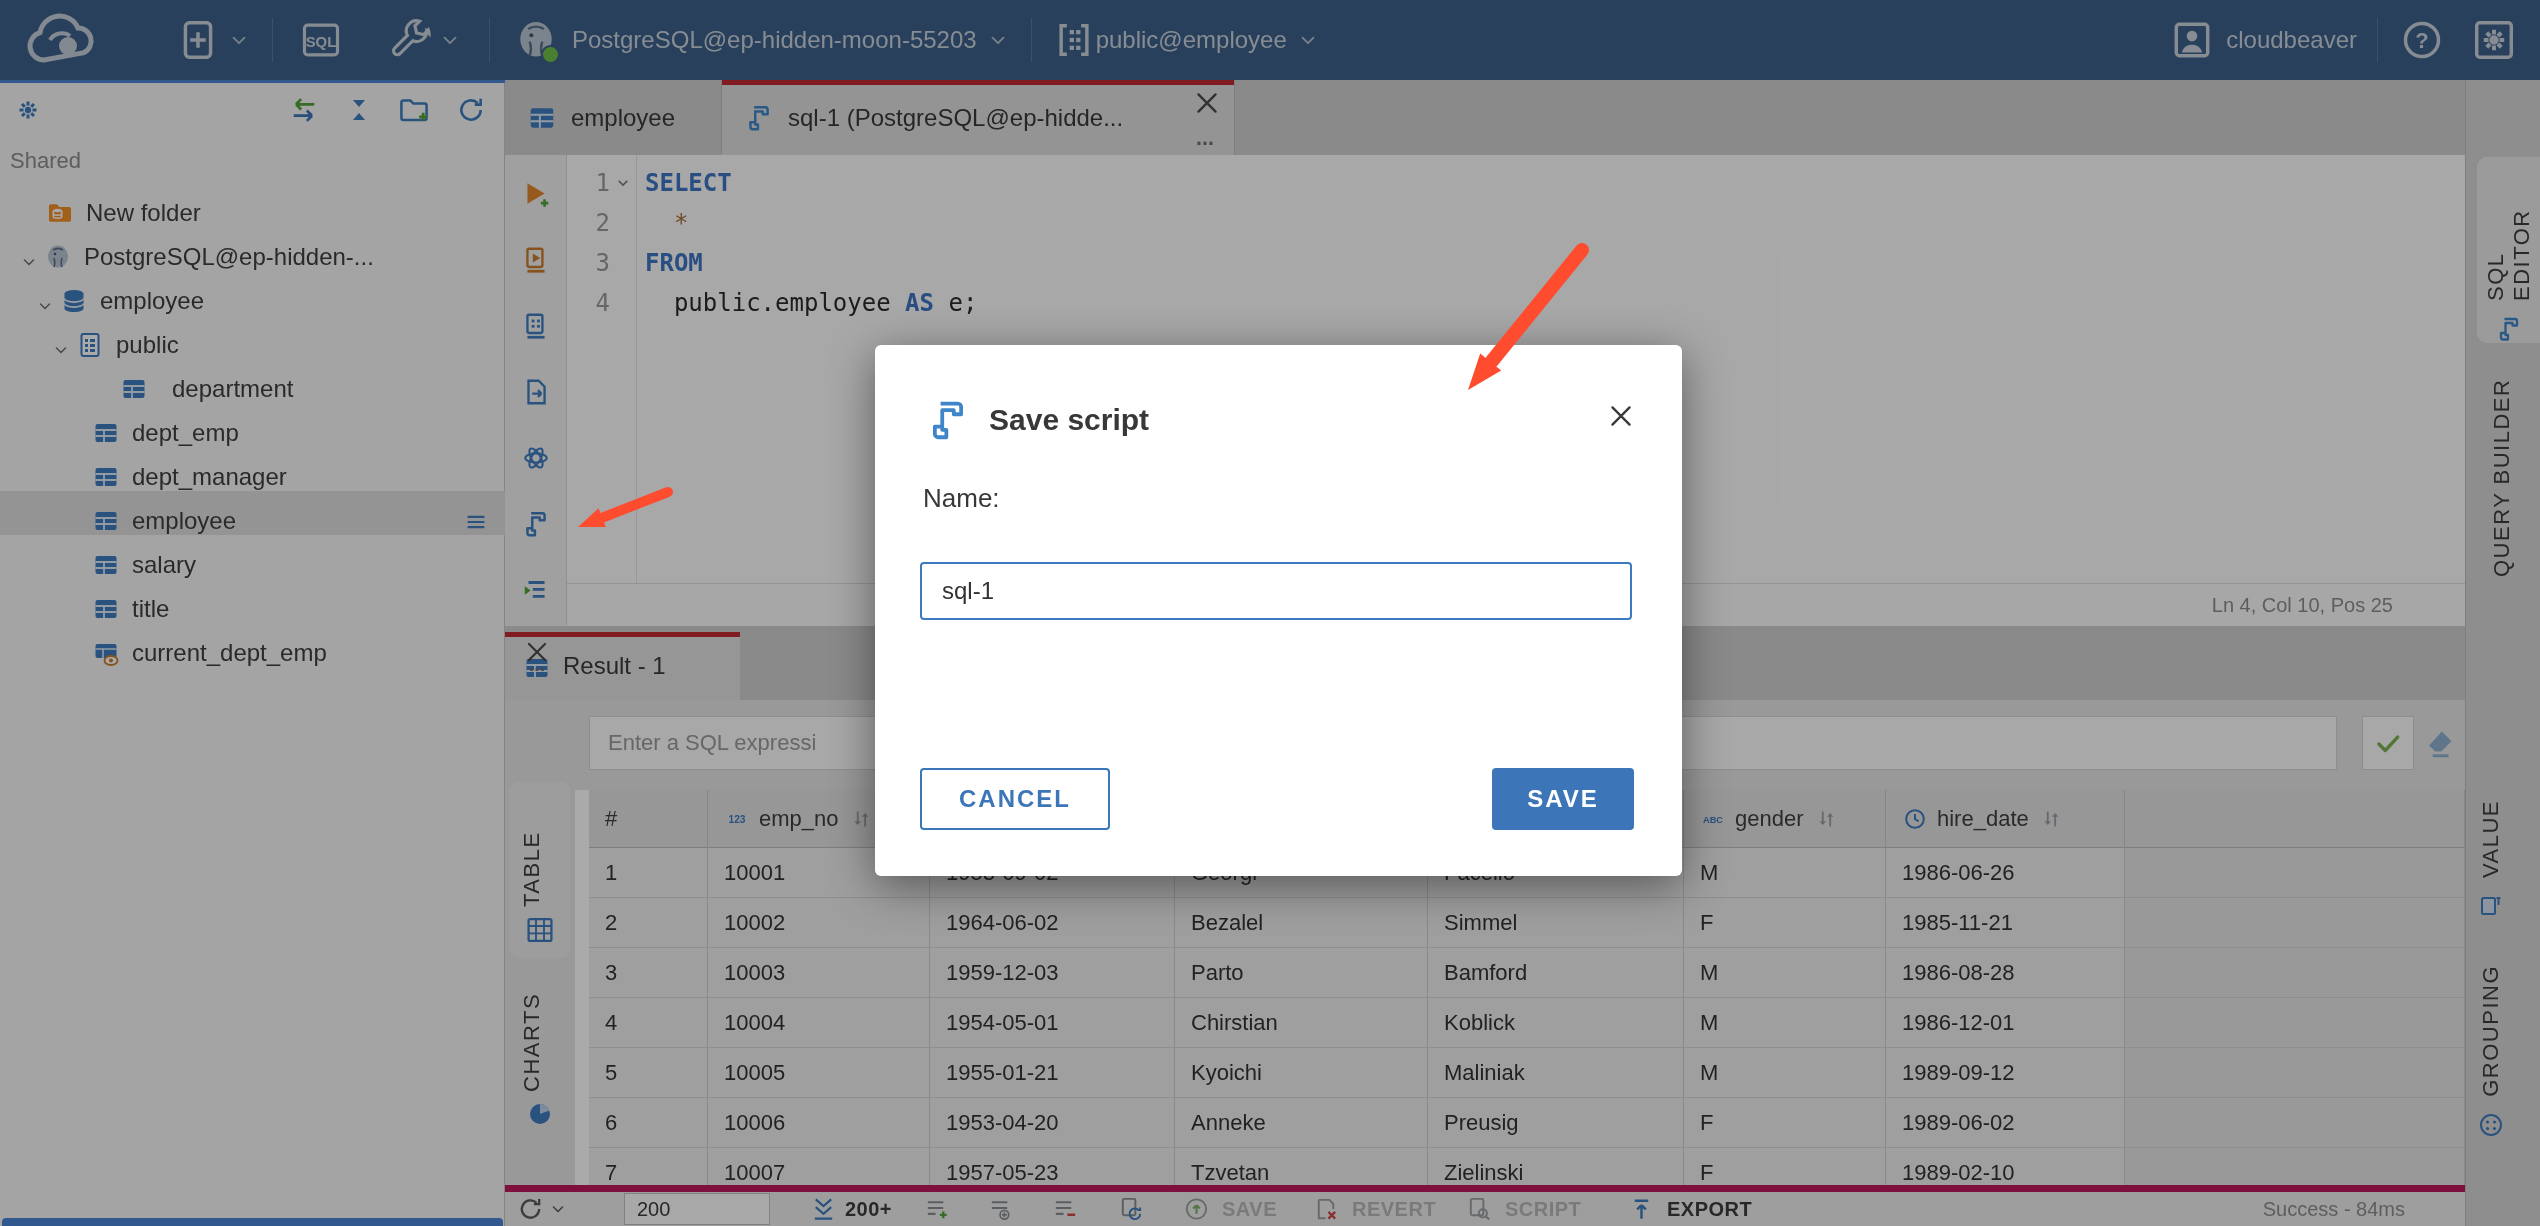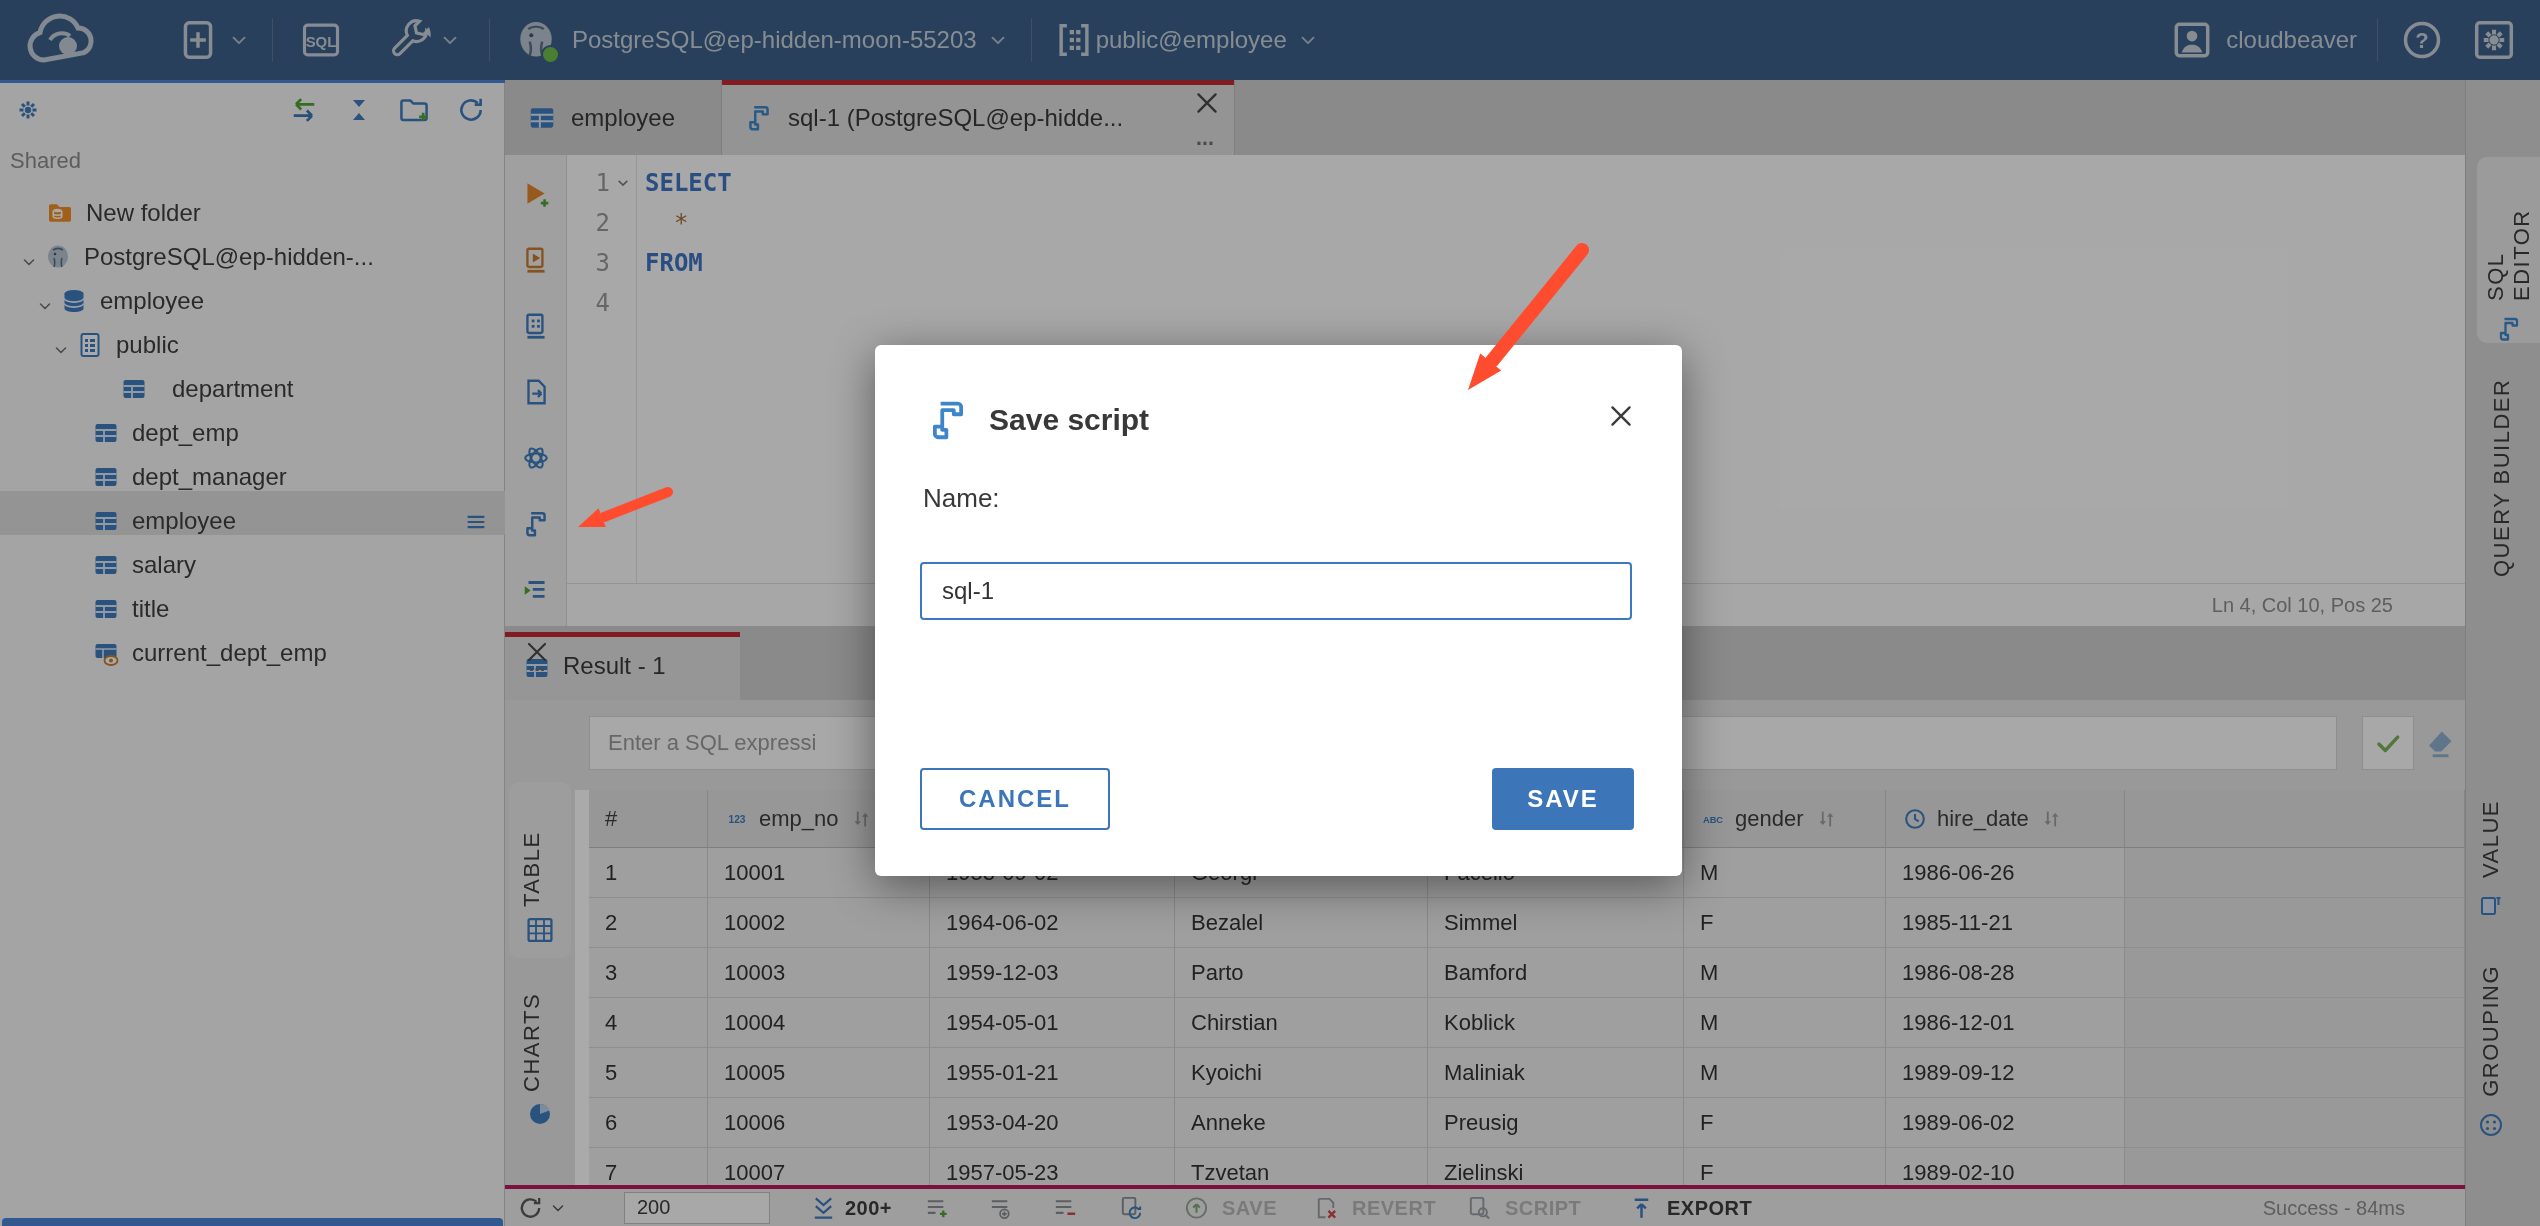--- a/index.html
+++ b/index.html
@@ -92,21 +92,21 @@
                 color:#3f3f3f;}
   .ghead .ic{width:26px;height:26px;}
   .sort-ic{width:22px;height:22px;}
   .grow{display:flex;height:50px;background:#efefef;}
   .grow .gcell{display:flex;align-items:center;border-right:1px solid #cfcfcf;
                border-bottom:1px solid #d6d6d6;box-sizing:border-box;padding-left:16px;overflow:hidden;}
   .gfill{flex:1;background:#e6e6e6;border:none;}
 
   
   .footer{position:absolute;left:505px;top:1185px;width:1960px;height:41px;background:#ededed;
-          border-top:4px solid #be185d;box-sizing:border-box;}
+          border-top:7px solid #be185d;box-sizing:border-box;}
   .footer .it{position:absolute;top:50%;transform:translateY(-50%);}
   .f-ic{width:27px;height:27px;}
   .f-lbl{font-size:20px;font-weight:bold;letter-spacing:.5px;color:#b8b8b8;}
   .f-lbl.on{color:#3c3c3c;}
   .limit-input{width:146px;height:32px;background:#fcfcfc;border:1px solid #c2c2c2;font-size:20px;
                color:#3c3c3c;padding:0 12px;box-sizing:border-box;font-family:"Liberation Sans",sans-serif;outline:none;}
   .f-status{font-size:20px;color:#8e8e8e;}
 
   
   .rsidebar{position:absolute;left:2465px;top:80px;width:75px;height:1146px;background:#d6d6d6;
@@ -521,20 +521,21 @@
         </div>
         <div class="gut-line">
           <span class="lnum">4</span>
           <span class="fold"></span>
         </div>
       </div>
     <div class="code" id="code">
         <div class="code-line"><span class="tk-kw">SELECT</span></div>
         <div class="code-line"><span class="tk-op">  *</span></div>
         <div class="code-line"><span class="tk-kw">FROM</span></div>
+        <div class="code-line"><span class="tk-pl">  public.employee </span><span class="tk-kw">AS</span><span class="tk-pl"> e;</span></div>
       </div>
   </div>
   <div class="estatus">
     <span>Ln 4, Col 10, Pos 25</span>
   </div>
 
   <div class="rtabbar">
     <div class="rtab">
       <div class="tab-red"></div>
       <span class="ic">

